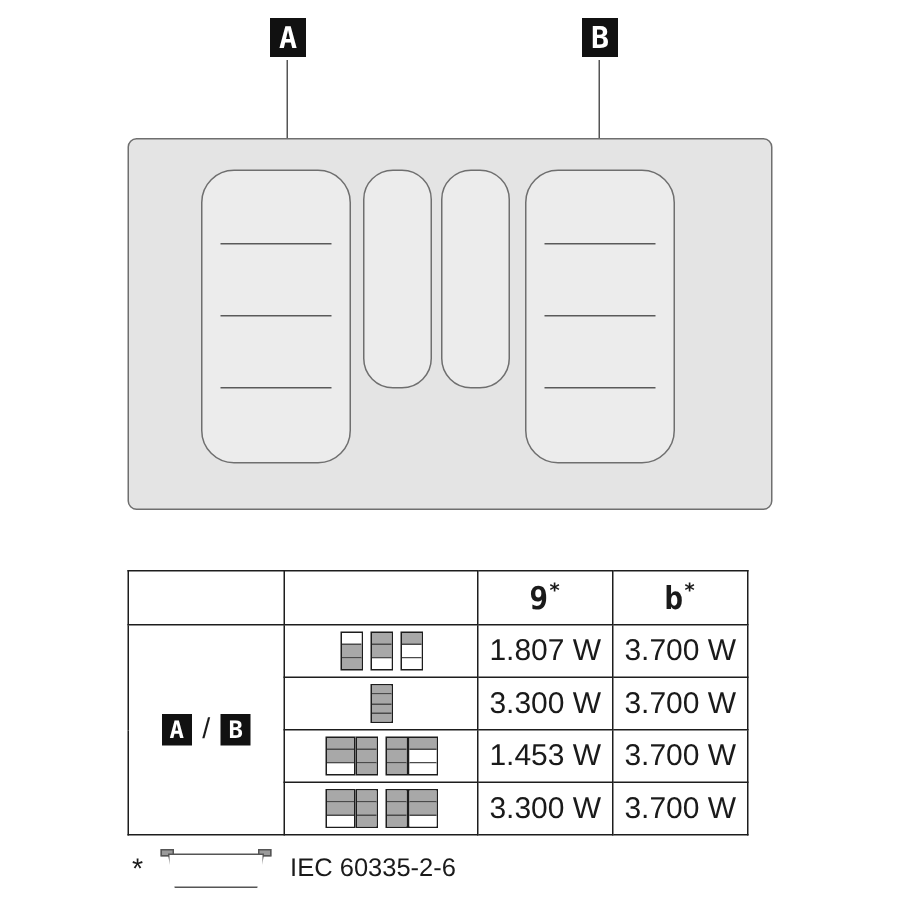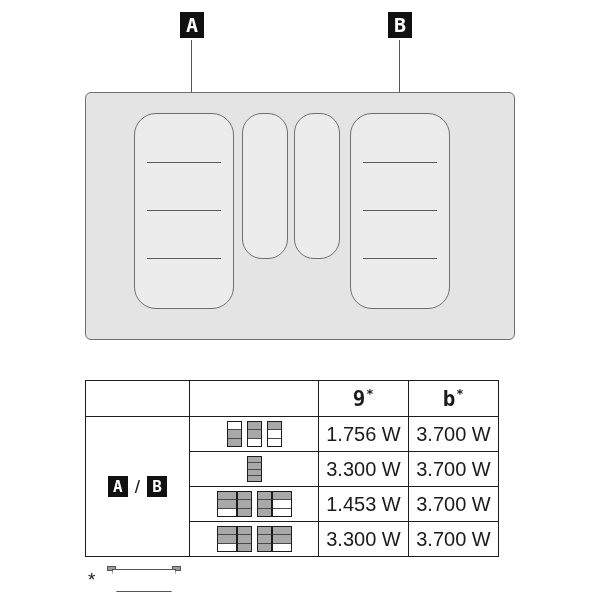--- a/index.html
+++ b/index.html
@@ -288,21 +288,21 @@
             <div class="seg on"></div>
             <div class="seg off"></div>
           </div>
           <div class="pan pan-w14">
             <div class="seg on"></div>
             <div class="seg off"></div>
             <div class="seg off"></div>
           </div>
         </div>
       </td>
-      <td class="val-cell">1.756 W</td>
+      <td class="val-cell">1.807 W</td>
       <td class="val-cell">3.700 W</td>
     </tr>
 
     <tr>
       <td class="icon-cell">
         <div class="icon-row">
           <div class="pan pan-w14">
             <div class="seg on"></div>
             <div class="seg on"></div>
             <div class="seg on"></div>
@@ -385,13 +385,14 @@
 </div>
 
 <div class="abs" id="footnote">
   <span id="footnote-star">*</span>
   <span id="pot-icon">
     <span class="pot-handle left"></span>
     <span class="pot-handle right"></span>
     <span class="pot-rim"></span>
     <span class="pot-body"></span>
   </span>
+  <span id="footnote-standard">IEC 60335-2-6</span>
 </div>
 
 </body></html>

